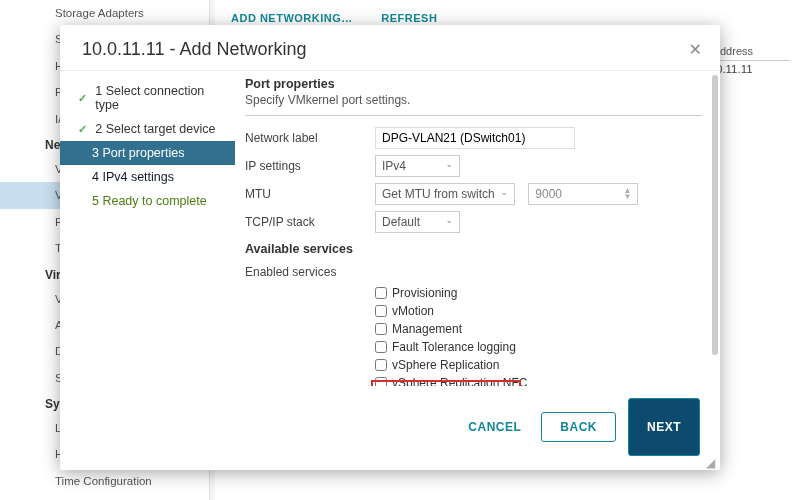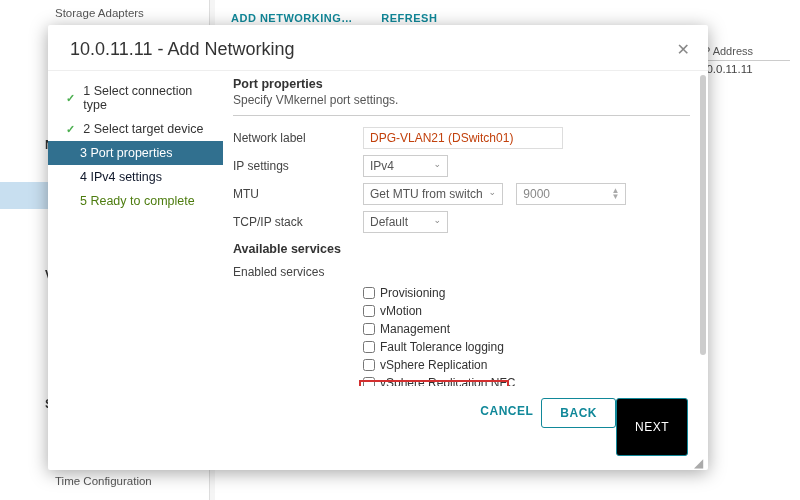--- a/index.html
+++ b/index.html
@@ -11,21 +11,21 @@
   .bg-sidebar .sel { background: #c8dff0; }
   .bg-scrollbar { position: absolute; left: 0; top: 0; width: 15px; height: 500px; background: #efefef; }
   .bg-scrollbar .thumb { position: absolute; left: 2px; top: 60px; width: 11px; height: 95px; background: #bfbfbf; border-radius: 2px; }
   
   .bg-main { position: absolute; left: 215px; top: 0; right: 0; height: 500px; background: #fff; }
   .bg-actions { padding: 12px 16px; font-size: 11px; letter-spacing: 0.5px; }
   .bg-actions span { color: #118899; margin-right: 25px; font-weight: 600; }
   .bg-table-hdr { position: absolute; right: 10px; top: 45px; width: 90px; font-size: 11px; color: #555; border-bottom: 1px solid #ccc; padding-bottom: 3px; }
   .bg-table-cell { position: absolute; right: 10px; top: 63px; width: 90px; font-size: 11.5px; color: #444; }
   
-  .modal { position: absolute; left: 48px; top: 25px; width: 660px; height: 445px; background: #fff; box-shadow: 0 3px 18px rgba(0,0,0,0.35); border-radius: 2px; display: flex; flex-direction: column; }
+  .modal { position: absolute; left: 60px; top: 25px; width: 660px; height: 445px; background: #fff; box-shadow: 0 3px 18px rgba(0,0,0,0.35); border-radius: 2px; display: flex; flex-direction: column; }
   .modal-head { display: flex; justify-content: space-between; align-items: center; padding: 14px 18px 10px 22px; }
   .modal-title { font-size: 18px; font-weight: 400; color: #333; }
   .modal-close { font-size: 16px; color: #888; cursor: pointer; font-weight: 300; }
   .modal-body { flex: 1; display: flex; border-top: 1px solid #eee; overflow: hidden; position: relative; }
   
   .wiz-nav { width: 175px; padding: 8px 0; }
   .wiz-step { padding: 5px 10px 5px 18px; font-size: 12.5px; display: flex; align-items: center; gap: 6px; }
   .wiz-step .num { font-weight: normal; }
   .wiz-step.done { color: #333; }
   .wiz-step.done::before { content: '✓'; color: #4caf50; font-weight: bold; margin-right: 2px; font-size: 11px; }
@@ -38,39 +38,39 @@
   
   .wiz-content { flex: 1; padding: 6px 18px 6px 10px; position: relative; }
   .wiz-content h4 { font-size: 12.5px; font-weight: bold; margin-bottom: 2px; }
   .wiz-content .sub { font-size: 12px; color: #555; margin-bottom: 8px; }
   .wiz-content hr { border: none; border-top: 1px solid #ccc; margin: 6px 0 8px; }
   .section-hdr { font-size: 12.5px; font-weight: bold; margin: 6px 0 6px; }
   .form-row { display: flex; align-items: center; padding: 3px 0; font-size: 12px; }
   .form-row .lbl { width: 130px; color: #444; }
   .form-row .val { flex: 1; color: #555; }
   .input-box { border: 1px solid #ccc; padding: 3px 6px; background: #fff; min-width: 200px; display: inline-block; font-size: 12px; color: #555; }
-  .input-box.ro { border: 1px solid #ddd; color: #c2410c; }
+  .input-box.ro { border: 1px solid #ddd; color: #000000; }
   .select-box { border: 1px solid #ccc; padding: 3px 6px; background: #fff; width: 85px; display: inline-flex; justify-content: space-between; align-items: flex-start; font-size: 12px; color: #555; }
   .select-box.wide { width: 140px; }
   .select-box .chev { font-size: 9px; color: #888; }
   .mtu-input { border: 1px solid #ccc; padding: 3px 6px; width: 110px; margin-left: 10px; display: inline-flex; justify-content: space-between; align-items: center; font-size: 12px; color: #888; }
   .mtu-input .spin { font-size: 8px; color: #aaa; line-height: 0.7; }
   
   .services { margin-top: 2px; }
   .service-row { padding: 2px 0 2px 130px; font-size: 12px; display: flex; align-items: center; gap: 5px; }
   .service-row input[type=checkbox] { width: 12px; height: 12px; }
   .highlight-box { position: absolute; border: 2px solid #d32f2f; pointer-events: none; }
   
   .body-scrollbar { position: absolute; right: 2px; top: 4px; width: 6px; height: 310px; background: transparent; }
   .body-scrollbar .thumb { width: 6px; height: 280px; background: #ccc; border-radius: 3px; }
   
-  .modal-foot { display: flex; justify-content: flex-end; align-items: flex-start; padding: 12px 20px 14px; }
+  .modal-foot { display: flex; justify-content: flex-end; align-items: center; gap: 12px; padding: 12px 20px 14px; }
   .btn-link { color: #118899; font-size: 12px; letter-spacing: 0.5px; font-weight: 600; cursor: pointer; padding: 6px 8px; }
   .btn-outline { border: 1px solid #118899; color: #118899; background: #fff; font-size: 12px; letter-spacing: 0.5px; font-weight: 600; padding: 7px 18px; border-radius: 3px; cursor: pointer; }
-  .btn-primary { border: 1px solid #118899; color: #fff; background: #000000; font-size: 12px; letter-spacing: 0.5px; font-weight: 400; padding: 21px 18px; border-radius: 3px; cursor: pointer; }
+  .btn-primary { border: 1px solid #118899; color: #fff; background: #0c4a6e; font-size: 12px; letter-spacing: 0.5px; font-weight: 700; padding: 21px 18px; border-radius: 3px; cursor: pointer; }
   .resize-handle { position: absolute; right: 4px; bottom: 4px; width: 10px; height: 10px; color: #aaa; font-size: 12px; }
 </style>
 </head>
 <body>
 
 <div class="bg-scrollbar">
     <div class="thumb"></div>
   </div>
 <div class="bg-sidebar" id="bg-sidebar">
     <div class="item">Storage Adapters</div>

